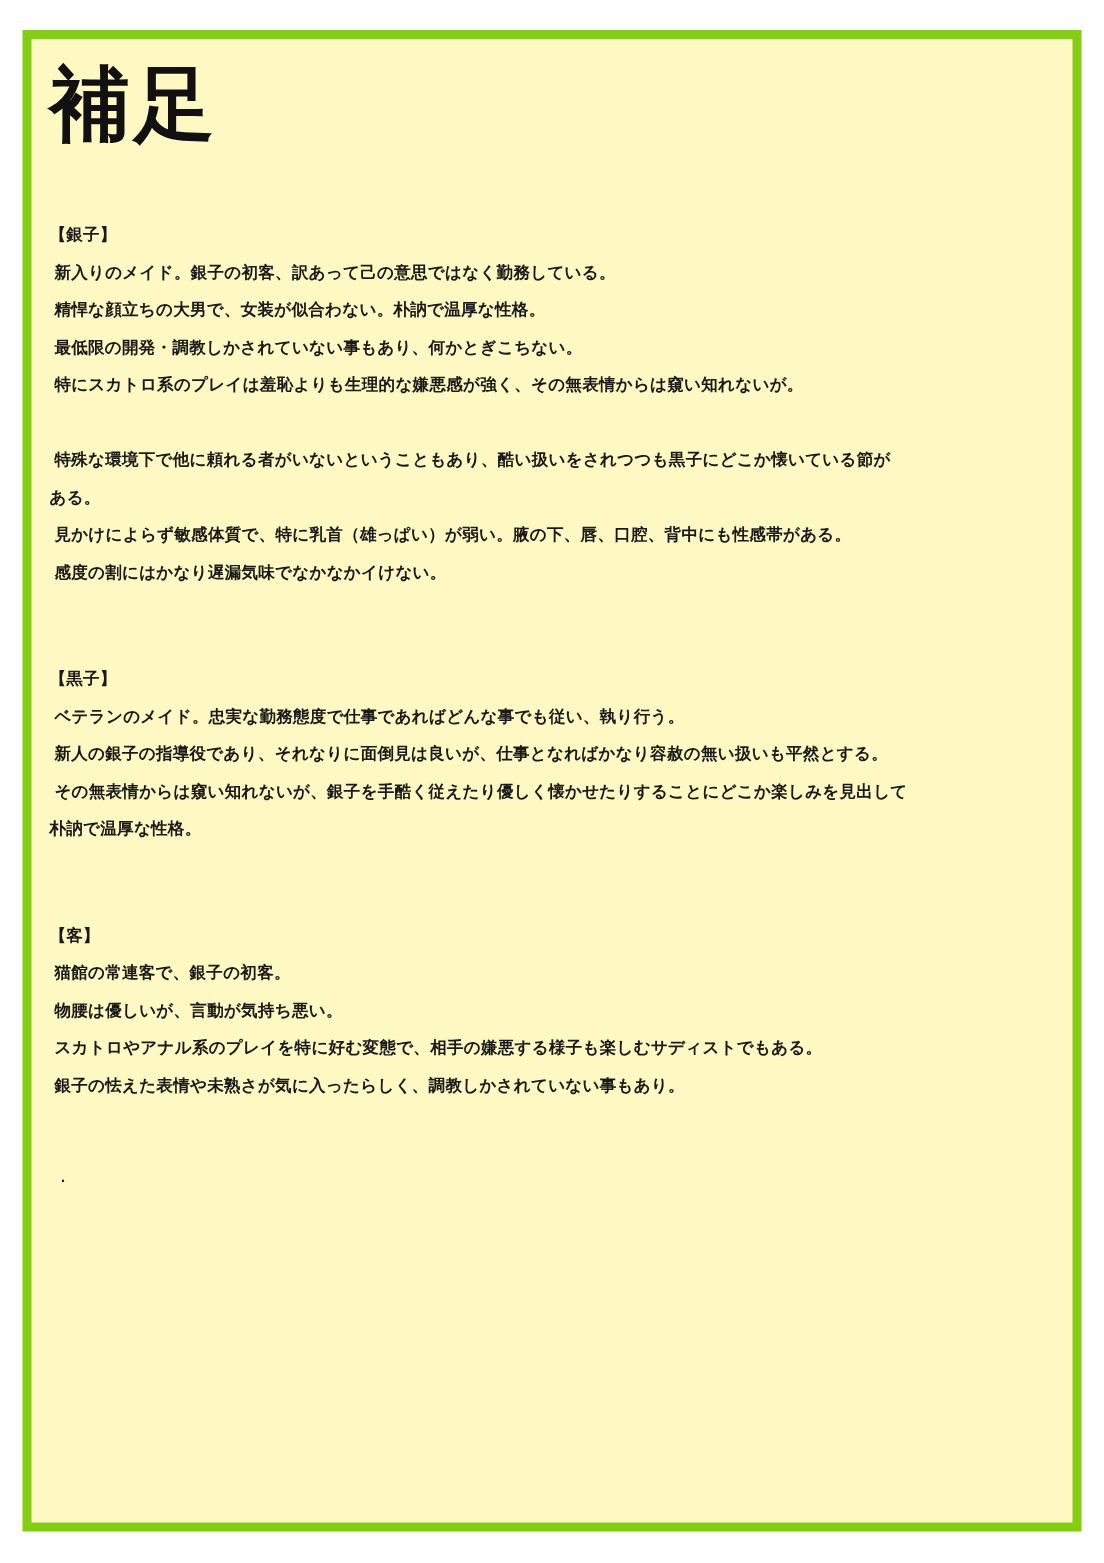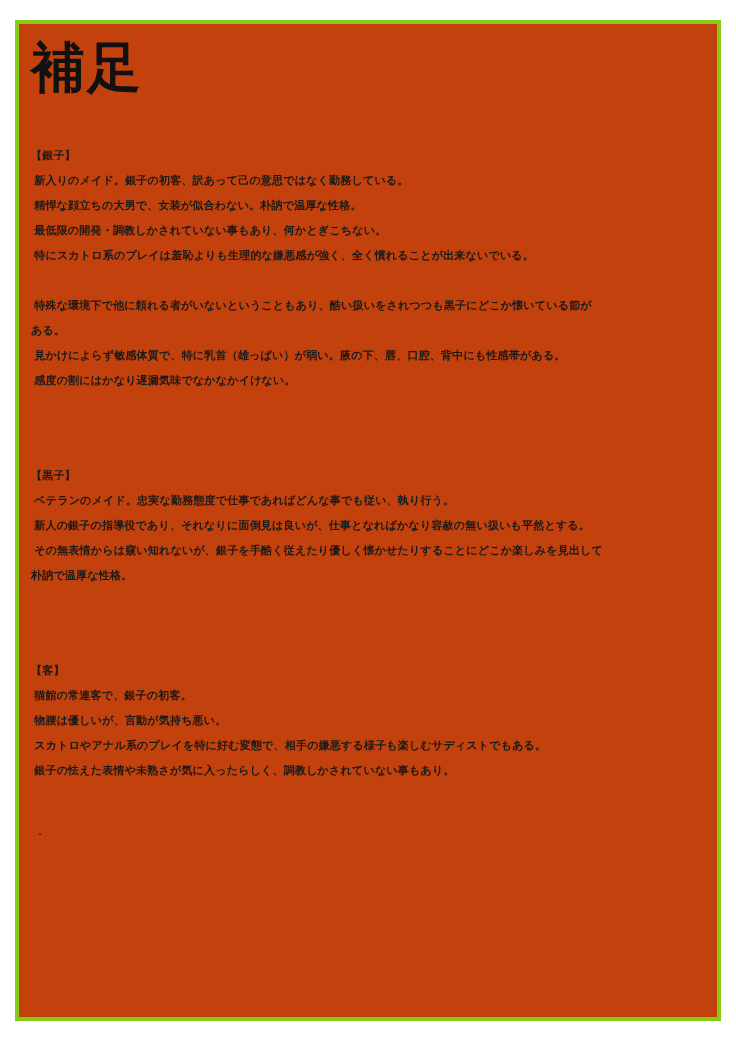--- a/index.html
+++ b/index.html
@@ -15,35 +15,35 @@
     color: #1a1a1a;
     overflow: hidden;
   }
   .frame {
     position: absolute;
     left: 15px;
     top: 20px;
     width: 706px;
     height: 1001px;
     box-sizing: border-box;
-    border: 4px solid #84cc16;
-    background: #c2410c;
+    border: 6px solid #84cc16;
+    background: #fef9c3;
     padding: 8px 12px 0 12px;
     overflow: hidden;
   }
   .doc-title {
     font-family: "DejaVu Serif", "Liberation Serif", serif;
     font-weight: 600;
     font-size: 54px;
     line-height: 70px;
     color: #111111;
     letter-spacing: 2px;
   }
   .section-first { margin-top: 41px; }
-  .section-next  { margin-top: 70px; }
+  .section-next  { margin-top: 46px; }
   .block-next    { margin-top: 25px; }
   .heading, .line {
     font-size: 11px;
     line-height: 25px;
     white-space: pre;
     color: #1a1a1a;
     letter-spacing: 0.2px;
     font-weight: bold;
   }
   .stray-line {
@@ -60,21 +60,21 @@
 <div class="frame">
 
   <div class="doc-title">補足</div>
 
   <div class="section-first">
     <div class="heading">【銀子】</div>
     <div>
       <div class="line"> 新入りのメイド。銀子の初客、訳あって己の意思ではなく勤務している。</div>
       <div class="line"> 精悍な顔立ちの大男で、女装が似合わない。朴訥で温厚な性格。</div>
       <div class="line"> 最低限の開発・調教しかされていない事もあり、何かとぎこちない。</div>
-      <div class="line"> 特にスカトロ系のプレイは羞恥よりも生理的な嫌悪感が強く、全く慣れることが出来ないでいる。</div>
+      <div class="line"> 特にスカトロ系のプレイは羞恥よりも生理的な嫌悪感が強く、その無表情からは窺い知れないが。</div>
     </div>
     <div class="block-next">
       <div class="line"> 特殊な環境下で他に頼れる者がいないということもあり、酷い扱いをされつつも黒子にどこか懐いている節が</div>
       <div class="line">ある。</div>
       <div class="line"> 見かけによらず敏感体質で、特に乳首（雄っぱい）が弱い。腋の下、唇、口腔、背中にも性感帯がある。</div>
       <div class="line"> 感度の割にはかなり遅漏気味でなかなかイけない。</div>
     </div>
   </div>
 
   <div class="section-next">

